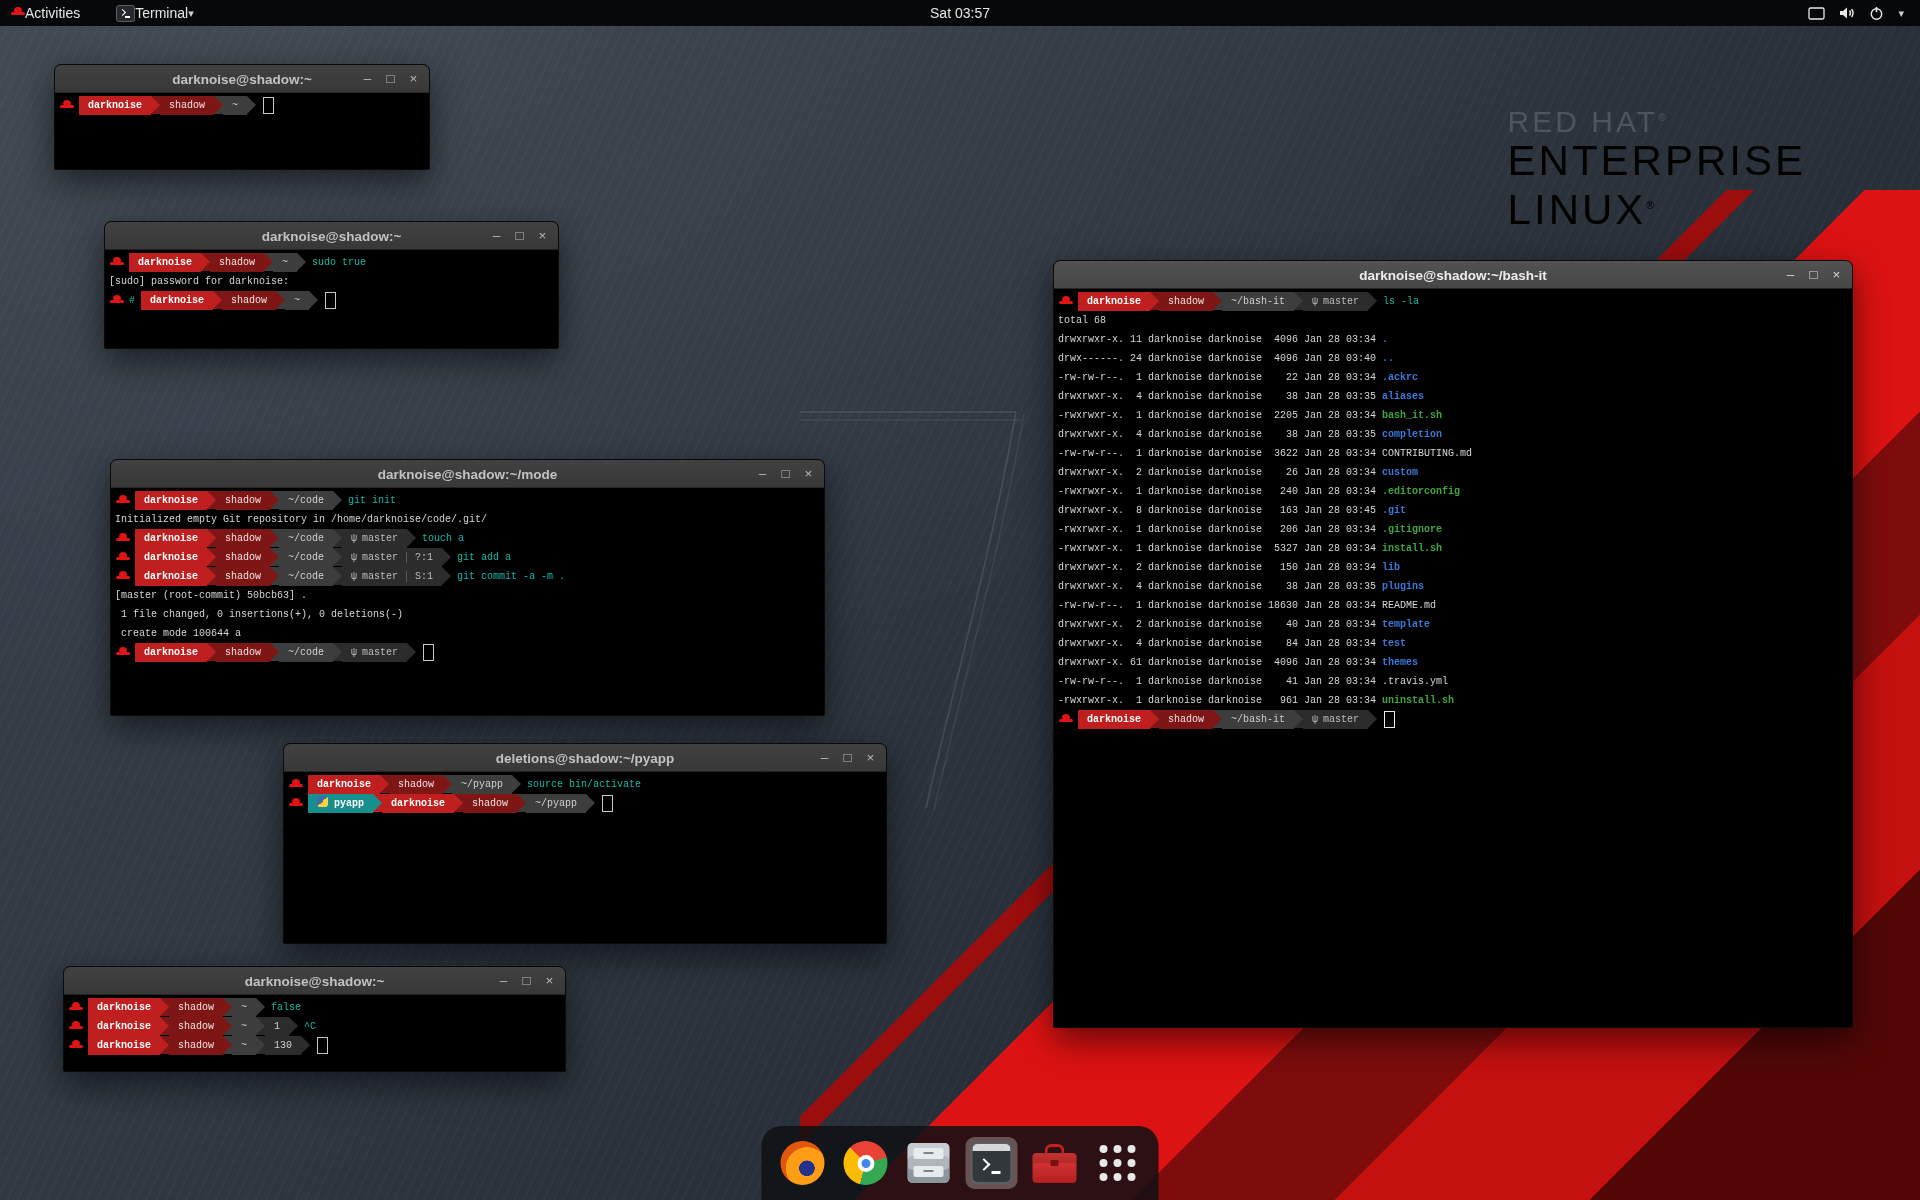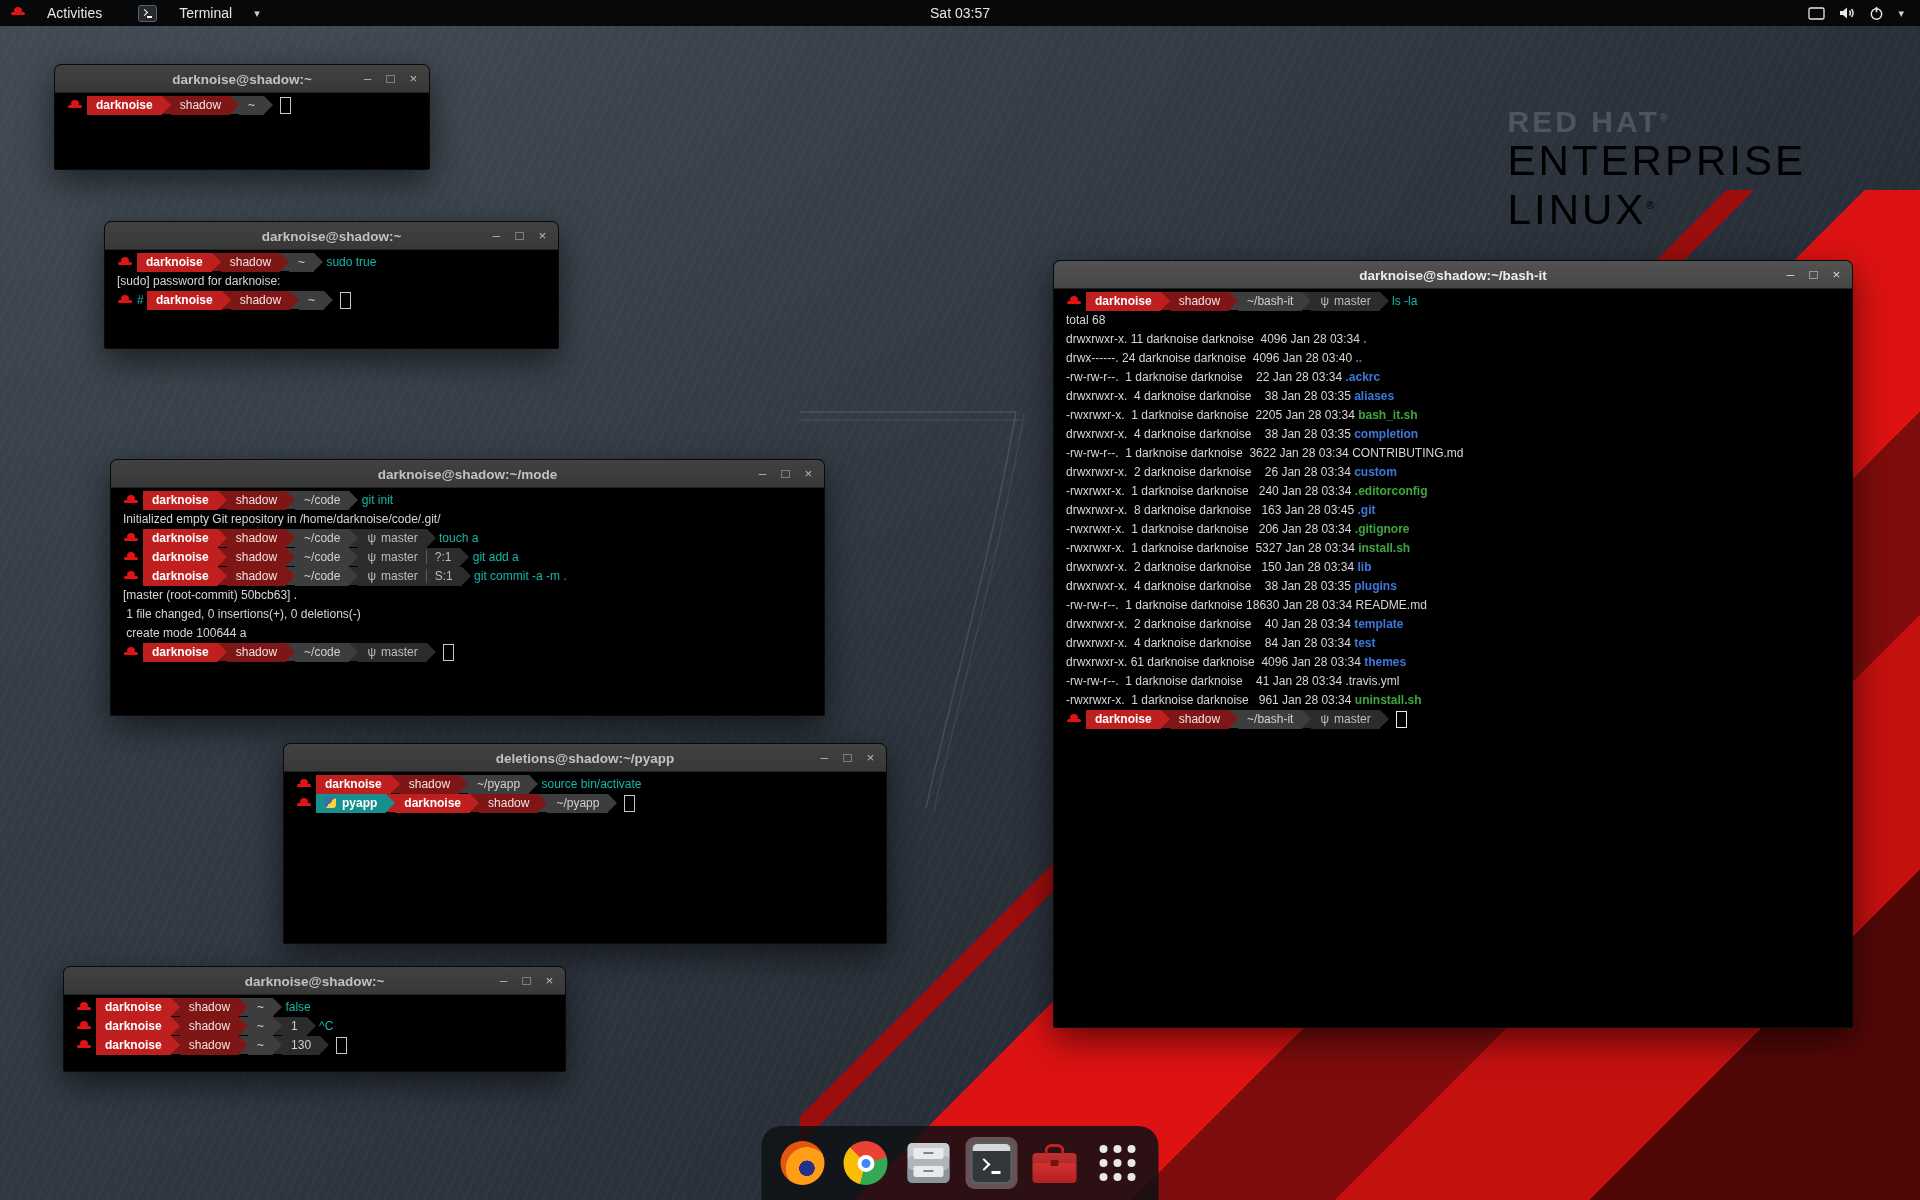--- a/index.html
+++ b/index.html
@@ -10,21 +10,21 @@
       radial-gradient(130% 110% at 15% 0%, rgba(255,255,255,0.05), transparent 55%),
       linear-gradient(135deg,#3a434d 0%,#303842 40%,#262d36 72%,#1f252d 100%);
   }
   body::before{content:"";position:absolute;inset:0;z-index:0;pointer-events:none;
     background:repeating-linear-gradient(115deg, rgba(255,255,255,0.018) 0 2px, rgba(0,0,0,0.02) 2px 4px, transparent 4px 9px);}
 
   
   .topbar{position:absolute;top:0;left:0;right:0;height:26px;background:#07080a;color:#e6e6e6;
     display:flex;align-items:center;font-size:14px;z-index:60;}
   .tb-left{display:flex;align-items:center;gap:36px;padding-left:10px;}
-  .tb-activities,.tb-appmenu{display:flex;align-items:center;gap:22px;height:26px;cursor:default;}
+  .tb-activities,.tb-appmenu{display:flex;align-items:center;gap:0;height:26px;cursor:default;}
   .tb-clock{position:absolute;left:50%;transform:translateX(-50%);font-weight:normal;}
   .tb-right{margin-left:auto;display:flex;align-items:center;gap:14px;padding-right:16px;}
   .caret{font-size:11px;color:#cfcfcf;}
   .mini-term{position:relative;display:inline-block;width:17px;height:15px;background:#26292d;
     border:1px solid #5a5f66;border-radius:3px;}
   .mini-term::before{content:"";position:absolute;left:3px;top:4px;width:4px;height:4px;
     border-top:1.6px solid #fff;border-right:1.6px solid #fff;transform:rotate(45deg);}
   .mini-term::after{content:"";position:absolute;left:8px;bottom:3px;width:5px;height:1.6px;background:#fff;}
 
   
@@ -33,21 +33,21 @@
     background:#e01414;border-radius:4px 4px 1px 1px;}
   .hat-icon::after{content:"";position:absolute;left:1px;top:9px;width:14px;height:3px;
     background:#e01414;border-radius:2px;}
   .topbar .hat-icon{height:16px;width:15px;margin:0;}
   .topbar .hat-icon::before{top:2px;}
   .topbar .hat-icon::after{top:7px;}
 
   
   .branding{position:absolute;top:100px;right:114px;z-index:1;text-align:left;letter-spacing:3px;
     user-select:none;}
-  .brand-l1{font-weight:bold;font-size:30px;line-height:34px;color:#4d565e;}
+  .brand-l1{font-weight:normal;font-size:30px;line-height:34px;color:#4d565e;}
   .brand-l2,.brand-l3{font-size:42px;line-height:44px;color:#000000;}
   .branding sup{font-size:11px;letter-spacing:0;vertical-align:super;}
 
   
   .curves{position:absolute;inset:0;z-index:1;pointer-events:none;}
   .corner-art{position:absolute;right:0;bottom:0;width:1120px;height:1010px;z-index:2;pointer-events:none;
     background:linear-gradient(135deg,
       transparent 0 43.5%, #9c0d0d 43.5% 44.8%, transparent 44.8% 50%,
       #dd1212 50% 63%, #7e0c0c 63% 72.5%, #c51010 72.5% 84.5%, #520707 84.5% 100%);}
 
@@ -57,21 +57,21 @@
     overflow:hidden;box-shadow:0 12px 34px rgba(0,0,0,0.55);}
   .titlebar{position:relative;height:27px;background:linear-gradient(#414141,#383838);
     border-bottom:1px solid #242424;text-align:center;line-height:27px;}
   .titlebar .title{font-size:13.5px;font-weight:bold;color:#c2c2c2;}
   .focused .titlebar{background:linear-gradient(#525252,#464646);}
   .focused .titlebar .title{color:#ededed;}
   .win-buttons{position:absolute;right:7px;top:0;height:27px;display:flex;align-items:center;gap:6px;}
   .win-btn{width:17px;text-align:center;color:#b8b8b8;font-size:13.5px;line-height:17px;cursor:default;}
   .focused .win-btn{color:#d8d8d8;}
 
-  .term-content{padding:3px 12px;font-family:Liberation Sans, sans-serif;font-size:12px;line-height:19px;
+  .term-content{padding:3px 4px;font-family:Liberation Mono, monospace;font-size:10px;line-height:19px;
     color:#d6d6d6;white-space:pre;}
   .term-line{height:19px;}
   .seg{display:inline-block;height:19px;line-height:19px;padding:0 9px;vertical-align:top;}
   .seg-arrow{display:inline-block;width:0;height:0;border-style:solid;border-width:9.5px 0 9.5px 9px;
     border-color:transparent;vertical-align:top;}
   .cmd{color:#14b8a6;}
   .term-cursor{display:inline-block;width:9px;height:15px;border:1px solid #c8c8c8;margin-left:7px;
     margin-top:1px;vertical-align:top;}
   .focused .term-cursor{border-color:#ececec;}
   .branch-icon{display:inline-block;margin-right:5px;}

